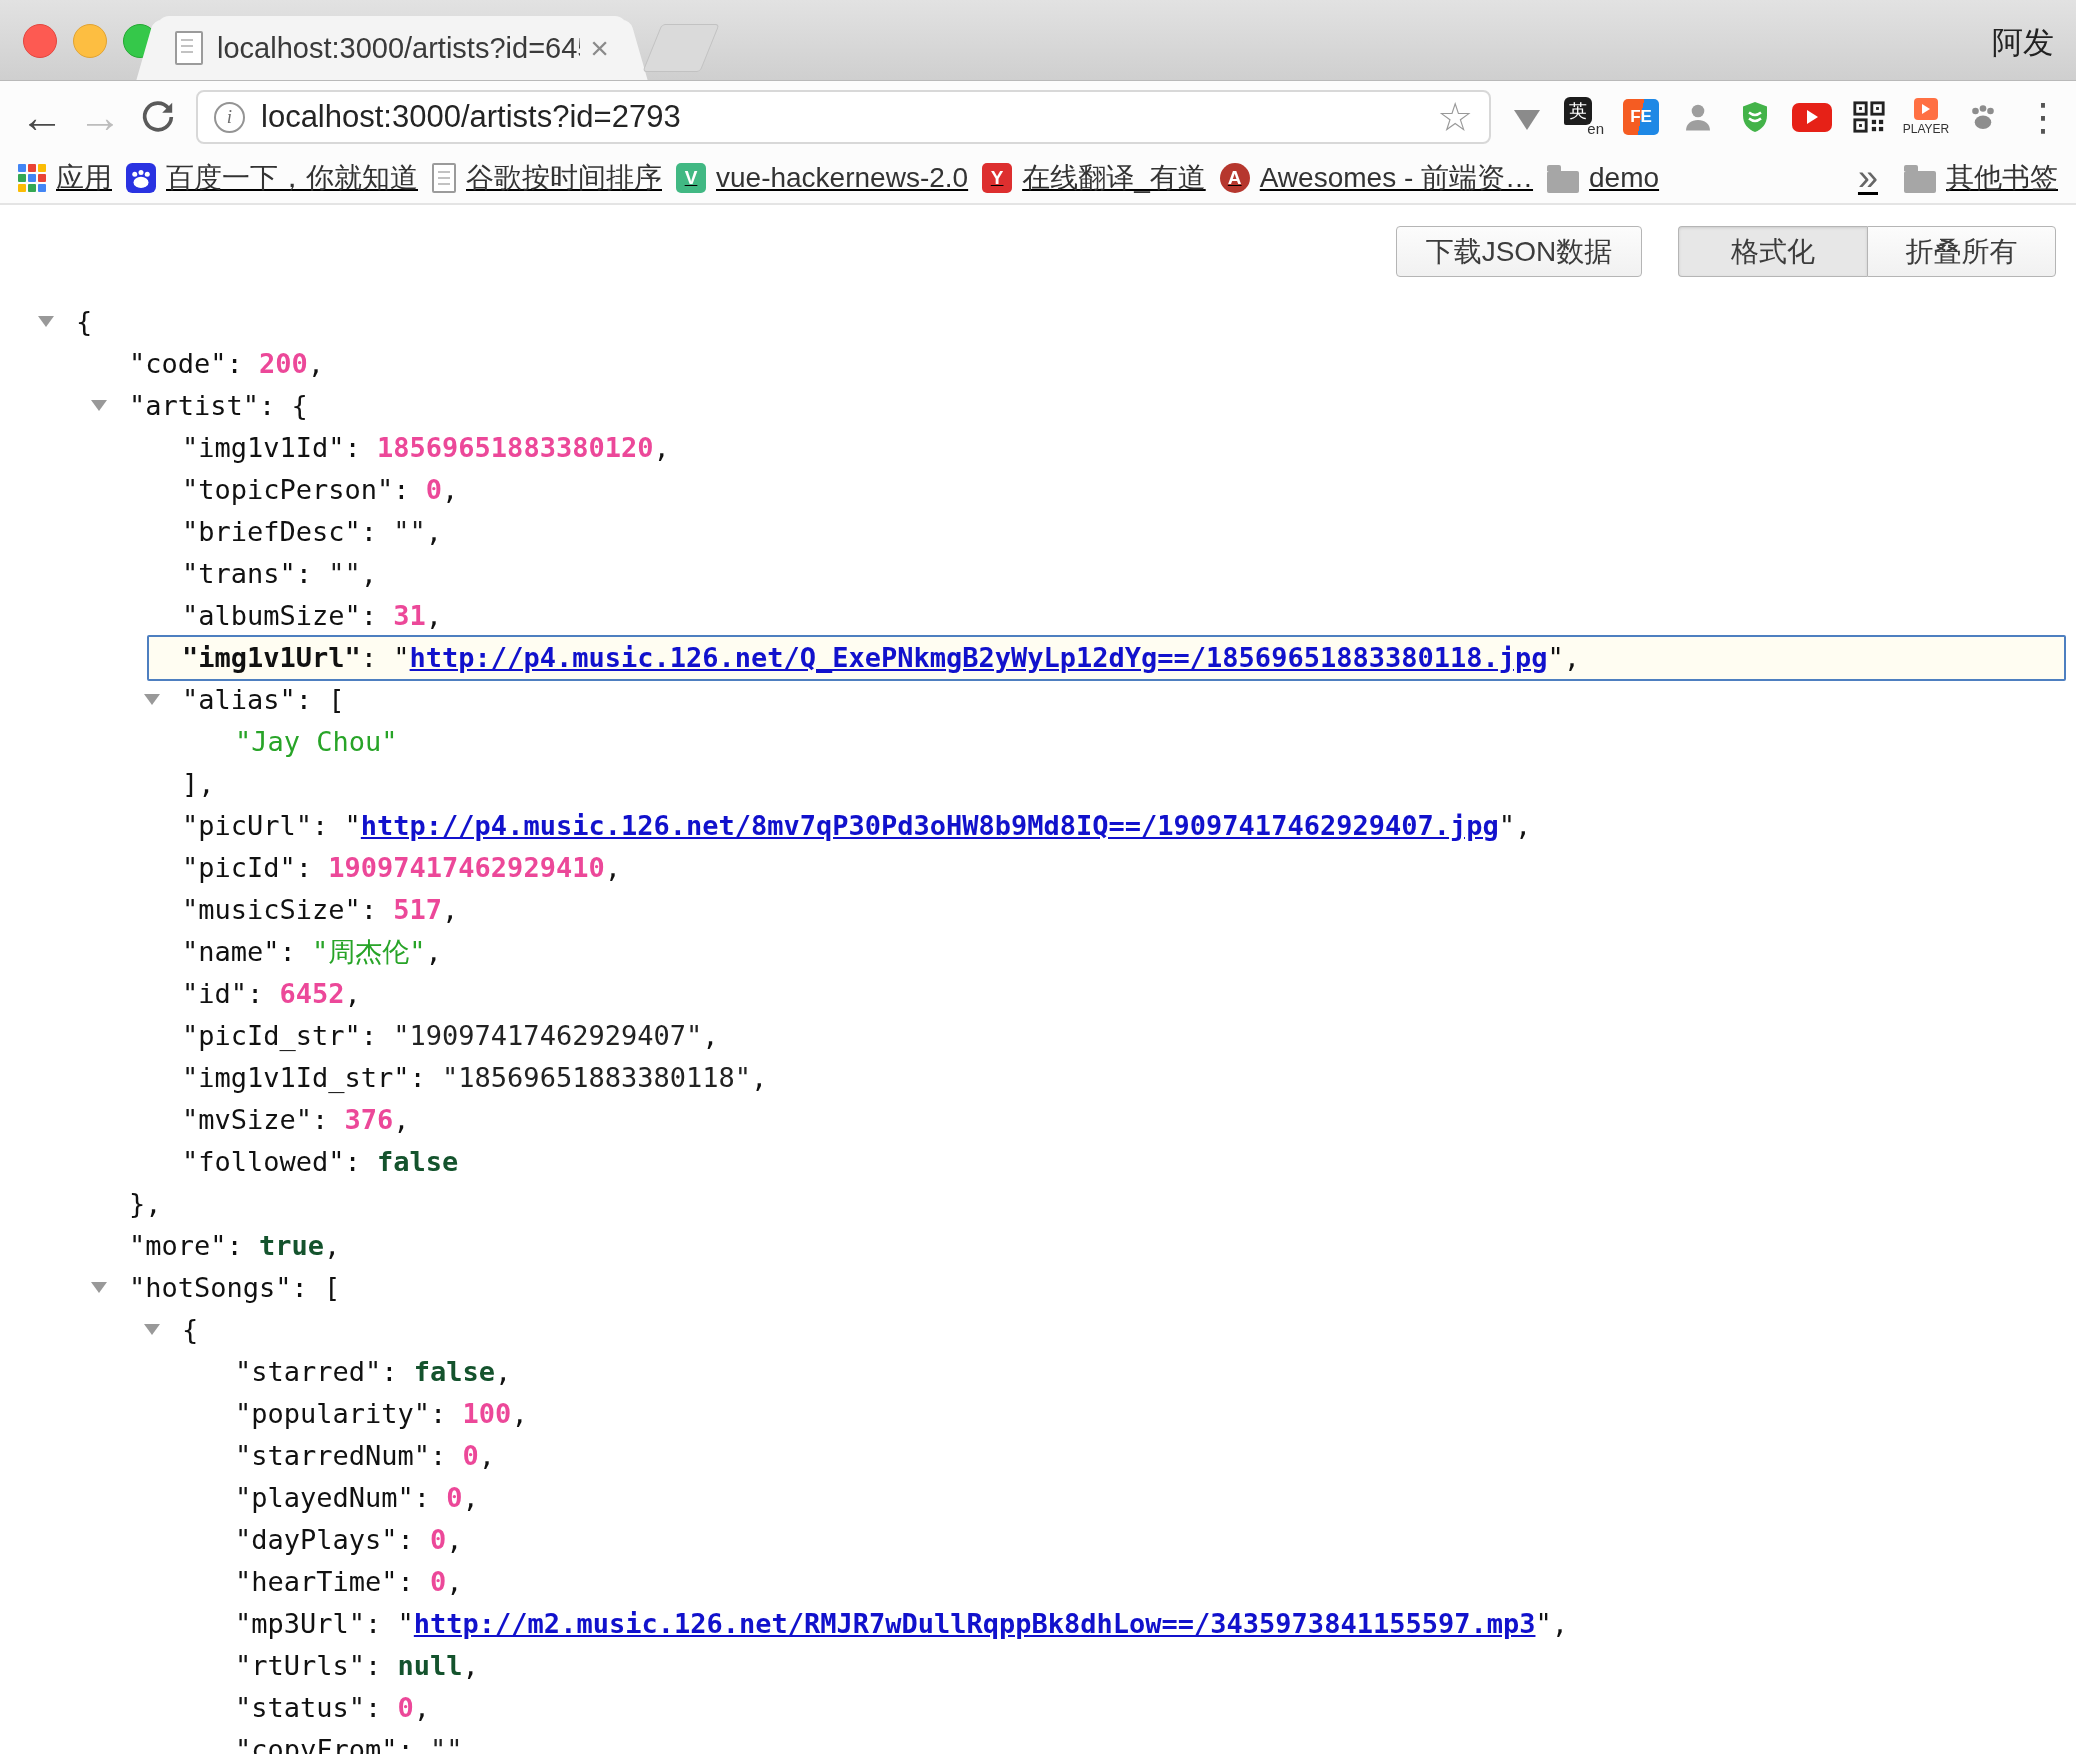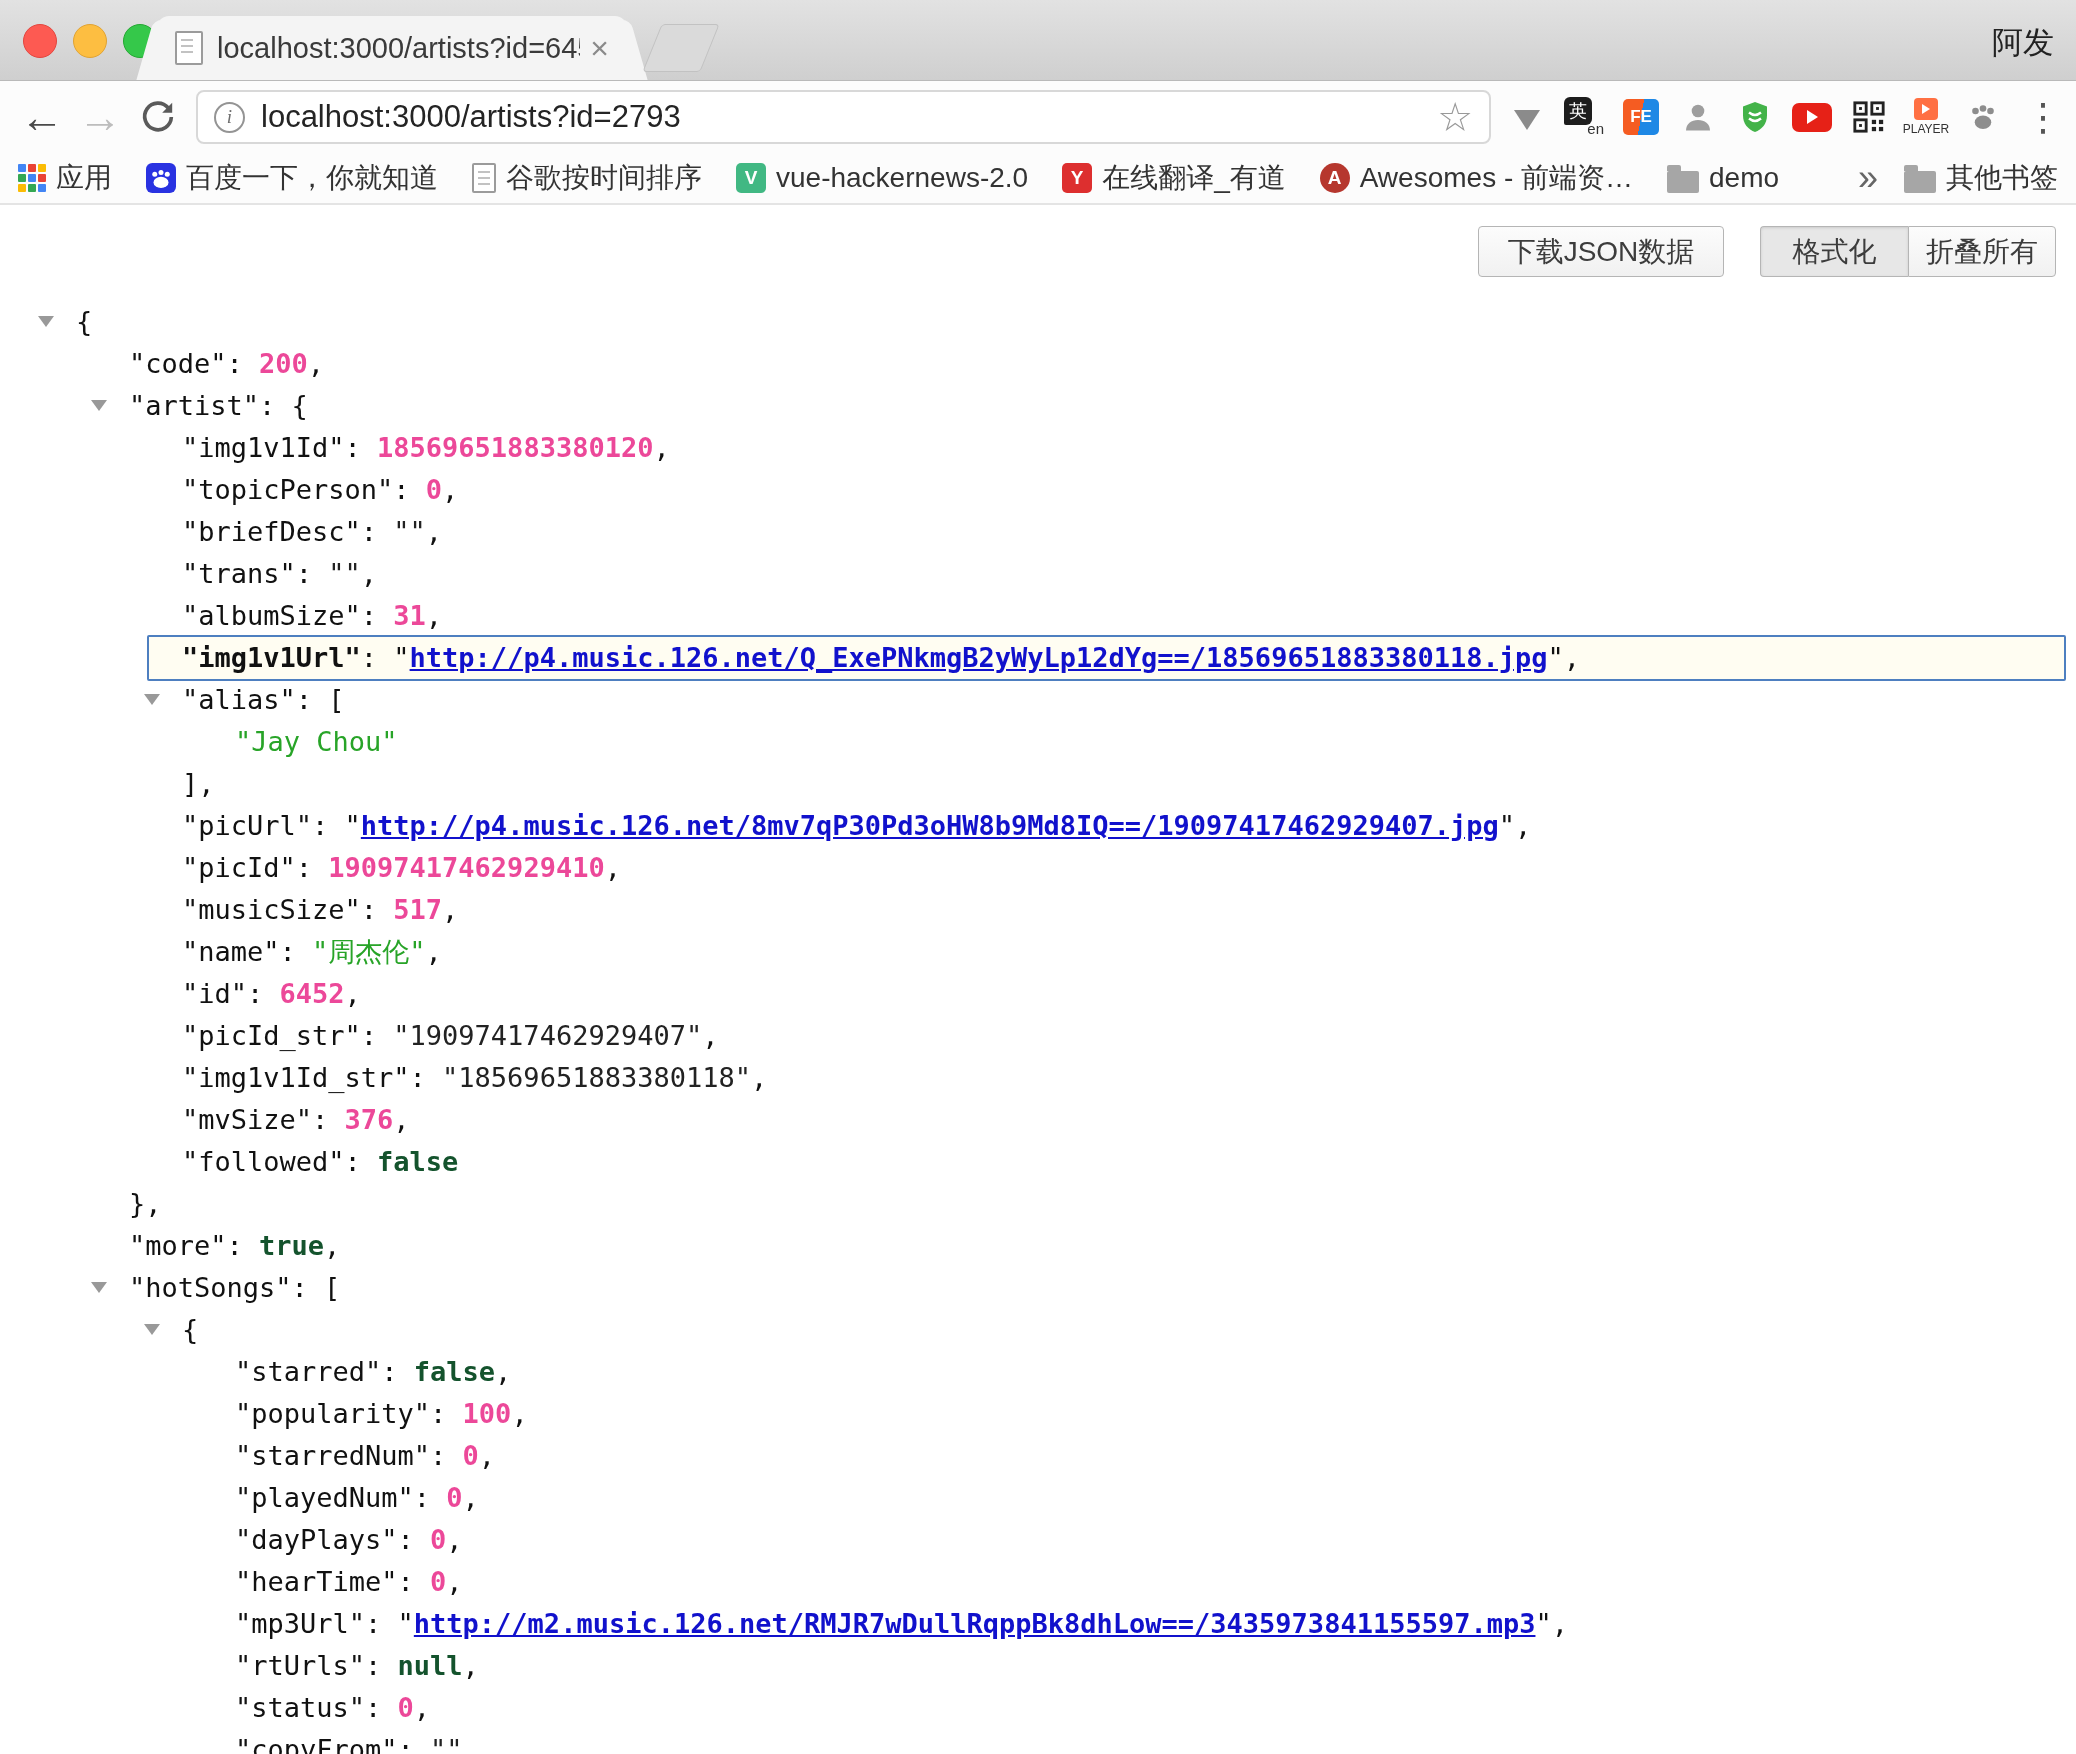--- a/index.html
+++ b/index.html
@@ -54,21 +54,21 @@
   .yt-ic{width:40px;height:29px;background:#e62117;border-radius:7px;display:flex;align-items:center;justify-content:center;}
   .yt-ic i{width:0;height:0;border-left:11px solid #fff;border-top:7px solid transparent;border-bottom:7px solid transparent;}
   .player-ic{display:flex;flex-direction:column;align-items:center;}
   .player-ic .pbox{width:24px;height:22px;background:#ff7043;border-radius:4px;display:flex;align-items:center;justify-content:center;}
   .player-ic .pbox i{width:0;height:0;border-left:8px solid #fff;border-top:5px solid transparent;border-bottom:5px solid transparent;}
   .player-ic .plabel{font-size:12px;color:#333;margin-top:2px;letter-spacing:0;}
   .menu-dots{font-size:38px;color:#555;line-height:1;margin-left:4px;cursor:pointer;}
 
   
   .bookmarks{display:flex;align-items:center;height:50px;background:#fcfcfc;border-bottom:2px solid #e4e4e4;
-             padding:0 18px;gap:34px;}
+             padding:0 18px;gap:14px;text-decoration:underline;}
   .bm{display:flex;align-items:center;gap:10px;cursor:pointer;flex:none;}
   .bm-label{font-size:28px;color:#333;white-space:nowrap;}
   .apps-grid{display:grid;grid-template-columns:repeat(3,8px);grid-auto-rows:8px;gap:2px;}
   .apps-grid i{display:block;border-radius:1px;}
   .apps-grid i:nth-child(1){background:#4285f4}.apps-grid i:nth-child(2){background:#ea4335}
   .apps-grid i:nth-child(3){background:#fbbc05}.apps-grid i:nth-child(4){background:#34a853}
   .apps-grid i:nth-child(5){background:#4285f4}.apps-grid i:nth-child(6){background:#ea4335}
   .apps-grid i:nth-child(7){background:#fbbc05}.apps-grid i:nth-child(8){background:#34a853}
   .apps-grid i:nth-child(9){background:#4285f4}
   .doc-ic.small{width:20px;height:26px;}
@@ -84,21 +84,21 @@
   .overflow-chevron{font-size:36px;color:#666;line-height:1;cursor:pointer;}
 
   
   .content{position:relative;background:#fff;height:1550px;}
   .actions{position:absolute;top:21px;right:20px;display:flex;gap:36px;}
   .btn{height:51px;font-size:28px;color:#3c3c3c;border:1px solid #b5b5b5;border-radius:4px;
        background:linear-gradient(#fcfcfc,#f1f1f1);box-sizing:border-box;cursor:pointer;
        font-family:"Liberation Sans",sans-serif;}
   .btn.download{width:246px;}
   .btn-group{display:flex;}
-  .btn.seg{width:148px;border-radius:0;}
+  .btn.seg{width:189px;border-radius:0;}
   .btn.seg:first-child{border-radius:4px 0 0 4px;border-right:none;}
   .btn.seg:last-child{border-radius:0 4px 4px 0;}
   .btn.seg.active{background:#e7e7e7;box-shadow:inset 0 1px 3px rgba(0,0,0,.12);}
 
   
   #json-root{position:absolute;left:0;right:0;top:96px;
              font-family:"DejaVu Sans Mono","Liberation Mono",monospace;font-size:27px;}
   .json-line{position:relative;line-height:42px;white-space:nowrap;}
   .tri{position:absolute;top:15px;width:0;height:0;border-left:8px solid transparent;
        border-right:8px solid transparent;border-top:11px solid #999;cursor:pointer;}

